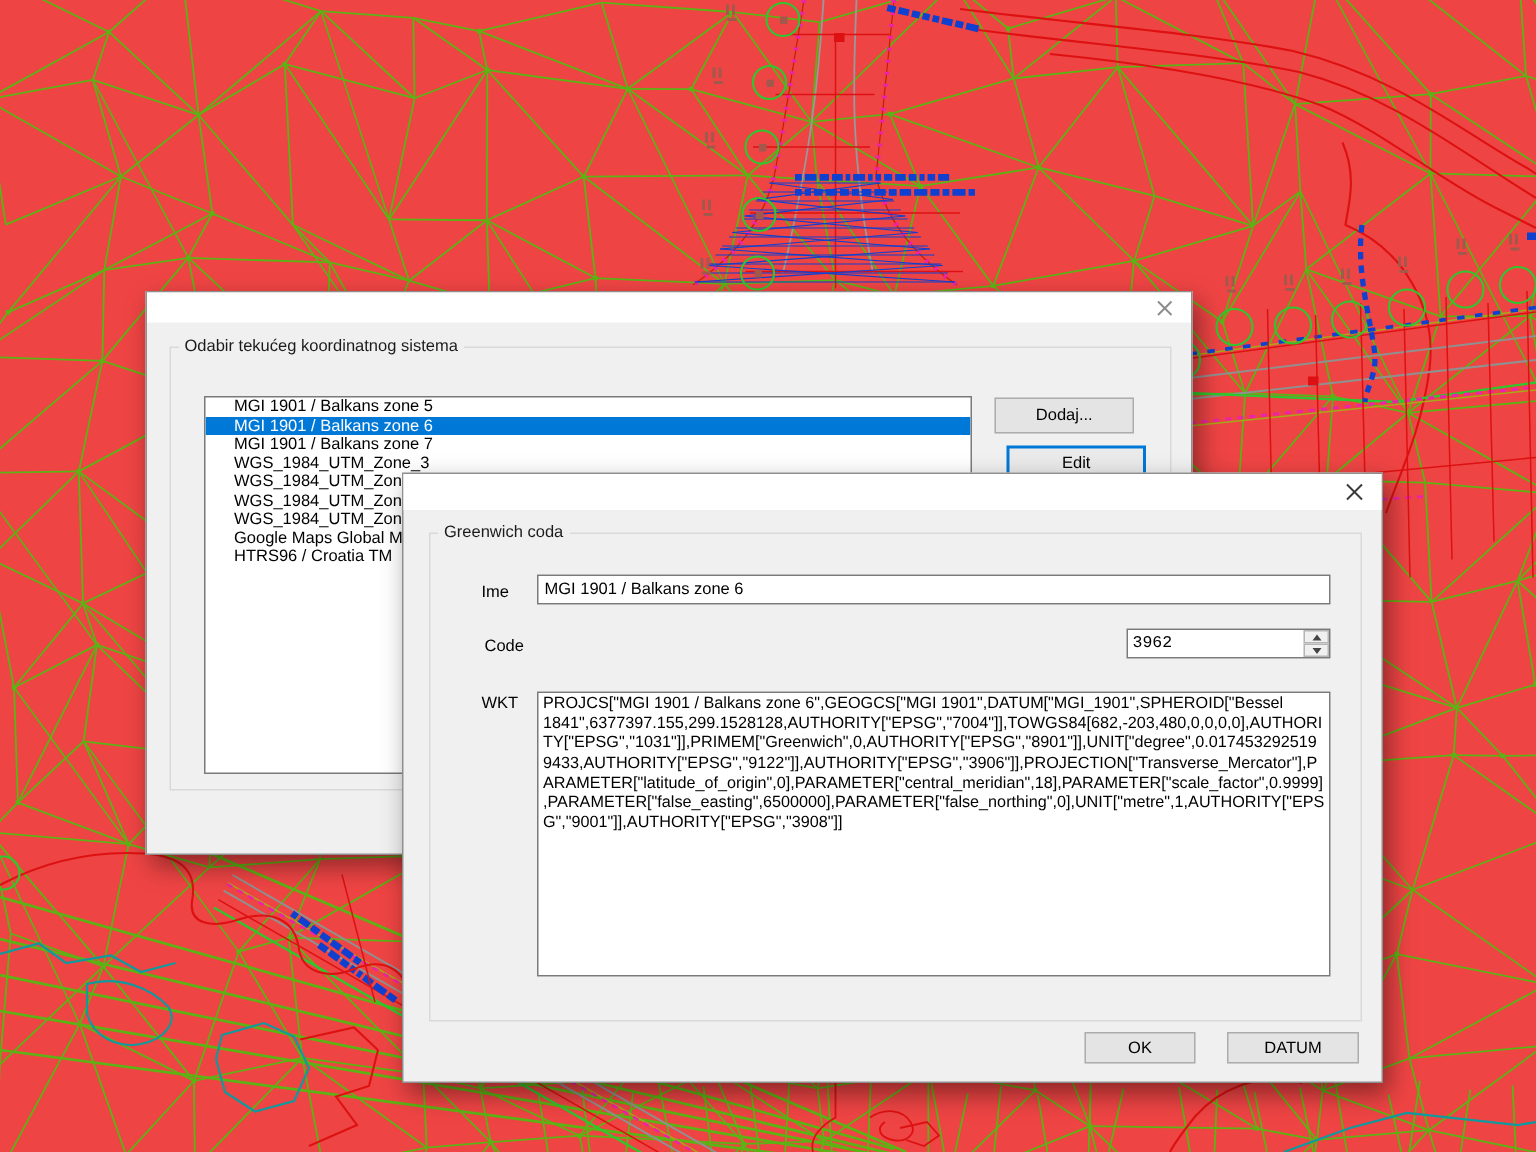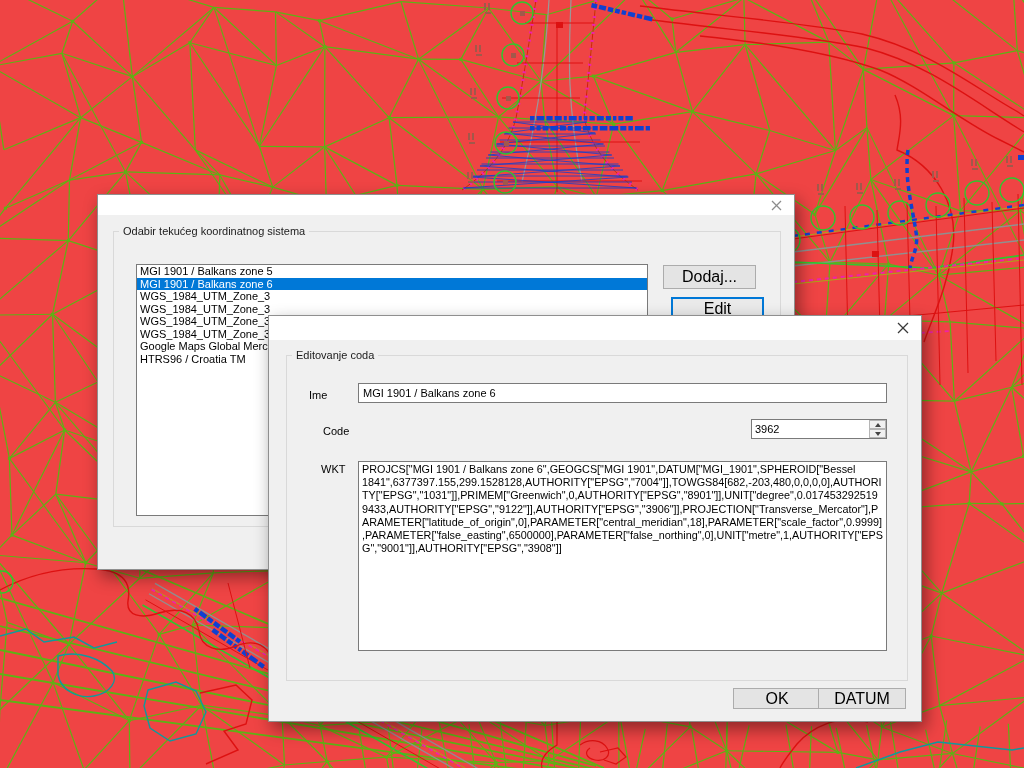--- a/index.html
+++ b/index.html
@@ -17,45 +17,45 @@
   .closebtn{width:36px;height:100%;display:flex;align-items:center;justify-content:center;cursor:pointer}
   .xmark line{stroke:#8c8c8c;stroke-width:1.3}
   #d2 .xmark line{stroke:#3a3a3a}
 
   fieldset.group{position:absolute;border:1px solid #d9d9d9;margin:0;padding:0;z-index:1}
   legend{font-size:11px;padding:0 4px;margin-left:5px;color:#1b1b1b;white-space:nowrap}
   #g1{left:15px;top:30px;width:666px;height:300px}
   #g2{left:17px;top:33px;width:620px;height:330px}
 
   .listbox{position:absolute;left:38px;top:69px;width:510px;height:250px;background:#fff;border:1px solid #7a7a7a;overflow:hidden;z-index:2}
-  .li{height:12.5px;line-height:12.6px;font-size:11px;padding-left:3px;white-space:nowrap;color:#000}
+  .li{height:12.5px;line-height:12.6px;font-size:11px;padding-left:19px;white-space:nowrap;color:#000}
   .li.sel{background:#0078d7;color:#fff}
 
-  .btn{position:absolute;font-size:16px;font-family:inherit;background:#e4e4e4;border:1px solid #acacac;color:#000;padding:0;z-index:2}
+  .btn{position:absolute;font-size:11px;font-family:inherit;background:#e4e4e4;border:1px solid #acacac;color:#000;padding:0;z-index:2}
   #btnDodaj{left:565px;top:70px;width:93px;height:24px}
   #btnEdit{left:573px;top:102px;width:93px;height:24px;border:2px solid #0078d7;background:#eaeaea}
 
   .lbl{position:absolute;font-size:11px;color:#000;z-index:2}
-  #lblIme{left:40px;top:73px}
+  #lblIme{left:52px;top:73px}
   #lblCode{left:54px;top:109px}
   #lblWkt{left:52px;top:147px}
 
   .txt{position:absolute;font-size:11px;font-family:inherit;background:#fff;border:1px solid #7a7a7a;color:#000;z-index:2}
   #nameInput{left:89px;top:67px;width:529px;height:20px;padding:0 4px;box-sizing:border-box}
 
   .spinwrap{position:absolute;left:482px;top:103px;width:136px;height:20px;background:#fff;border:1px solid #7a7a7a;display:flex;box-sizing:border-box;z-index:2}
-  #codeInput{flex:1;border:0;font-family:Liberation Sans, sans-serif;font-size:11px;padding:0 3px;min-width:0;outline:none;color:#000;background:#fff}
+  #codeInput{flex:1;border:0;font-family:Liberation Mono, monospace;font-size:11px;padding:0 3px;min-width:0;outline:none;color:#000;background:#fff}
   .spincol{width:17px;display:flex;flex-direction:column}
   .spincol button{flex:1;padding:0;background:#f0f0f0;border:1px solid #b5b5b5;display:flex;align-items:center;justify-content:center}
   .spincol i{display:block;width:0;height:0;border-left:3px solid transparent;border-right:3px solid transparent}
   .spincol .up i{border-bottom:4px solid #444}
   .spincol .dn i{border-top:4px solid #444}
 
   #wkt{left:89px;top:145px;width:529px;height:190px;resize:none;overflow:hidden;line-height:13.2px;font-size:10.8px;padding:1px 3px;box-sizing:border-box;outline:none}
-  #btnOk{left:464px;top:372px;width:88px;height:21px}
+  #btnOk{left:454px;top:372px;width:74px;height:21px}
   #btnCancel{left:549px;top:372px;width:88px;height:21px}
 </style>
 </head>
 <body>
 
 <div class="stage">
 
   <svg id="bg" width="1024" height="768" viewBox="0 0 1024 768">
       <line x1="-8.745057976804674" y1="-18.519294591620564" x2="72.6874090586789" y2="21.3025802555494" stroke="#5cb414" stroke-width="1.2"></line>
       <line x1="-8.745057976804674" y1="-18.519294591620564" x2="-9.067261866293848" y2="66.43181245028973" stroke="#5cb414" stroke-width="1.2"></line>
@@ -1062,20 +1062,21 @@
             <line x1="10" y1="1" x2="1" y2="10"></line>
           </svg>
       </span>
     </div>
     <fieldset class="group" id="g1">
       <legend>Odabir tekućeg koordinatnog sistema</legend>
     </fieldset>
     <div class="listbox">
         <div class="li">MGI 1901 / Balkans zone 5</div>
         <div class="li sel">MGI 1901 / Balkans zone 6</div>
+        <div class="li">MGI 1901 / Balkans zone 7</div>
         <div class="li">WGS_1984_UTM_Zone_3</div>
         <div class="li">WGS_1984_UTM_Zone_3</div>
         <div class="li">WGS_1984_UTM_Zone_3</div>
         <div class="li">WGS_1984_UTM_Zone_3</div>
         <div class="li">Google Maps Global Merca</div>
         <div class="li">HTRS96 / Croatia TM</div>
       </div>
     <button class="btn" id="btnDodaj">Dodaj...</button>
     <button class="btn" id="btnEdit">Edit</button>
   </div>
@@ -1083,21 +1084,21 @@
   <div class="dialog" id="d2">
     <div class="titlebar">
       <span class="closebtn">
         <svg class="xmark" width="12" height="12">
             <line x1="1" y1="1" x2="11" y2="11"></line>
             <line x1="11" y1="1" x2="1" y2="11"></line>
           </svg>
       </span>
     </div>
     <fieldset class="group" id="g2">
-      <legend>Editovanje coda</legend>
+      <legend>Greenwich coda</legend>
     </fieldset>
 
     <span class="lbl" id="lblIme">Ime</span>
     <input class="txt" id="nameInput" value="MGI 1901 / Balkans zone 6" style="">
 
     <span class="lbl" id="lblCode">Code</span>
     <div class="spinwrap">
       <input id="codeInput" value="3962" style="">
       <div class="spincol">
         <button class="up">

